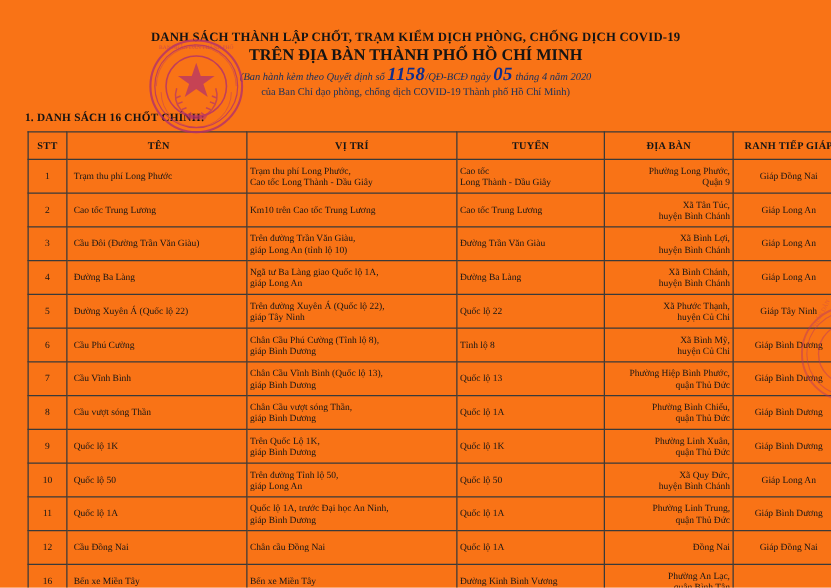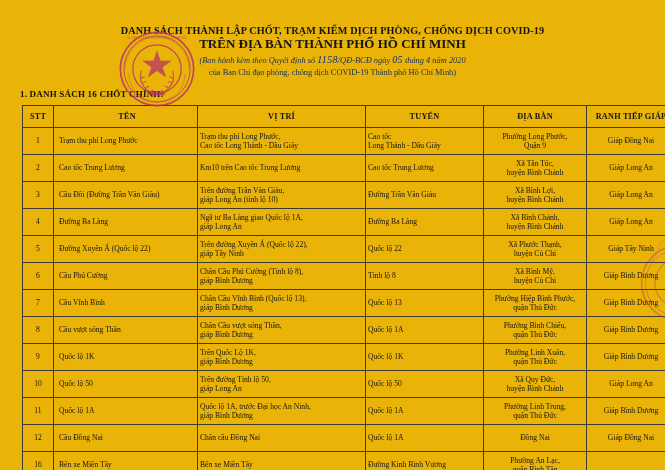--- a/index.html
+++ b/index.html
@@ -12,21 +12,21 @@
     background: #ffffff;
     font-family: "Liberation Serif", "DejaVu Serif", serif;
     color: #1a1a1a;
     overflow: hidden;
     position: relative;
   }
   .page {
     position: relative;
     width: 665px;
     height: 470px;
-    background: #eab308;
+    background: #f97316;
   }
 
   
   .header-block {
     padding-top: 24px;
     text-align: center;
     position: relative;
     z-index: 3;
   }
   .doc-title {
@@ -52,23 +52,23 @@
     margin: 3px 0 0 0;
   }
   .doc-subtitle-2 {
     font-size: 8.4px;
     color: #16305e;
     line-height: 12px;
     margin: 0;
   }
   .hw {
     color: #0f2e8c;
-    font-weight: normal;
+    font-weight: bold;
     font-style: italic;
-    font-size: 10px;
+    font-size: 15px;
     letter-spacing: 0.3px;
   }
 
   
   .seal {
     position: absolute;
     left: 118px;
     top: 30px;
     width: 78px;
     height: 78px;
@@ -127,21 +127,21 @@
     text-align: center;
     font-size: 8.2px;
     letter-spacing: 0.25px;
     height: 17px;
     padding: 2px 2px;
   }
   .c-stt  { width: 26px;  text-align: center; }
   .c-ten  { width: 136px; text-align: left; padding-left: 5px !important; }
   .c-vt   { width: 163px; text-align: left; }
   .c-tuy  { width: 113px; text-align: left; }
-  .c-db   { width: 98px;  text-align: center; }
+  .c-db   { width: 98px;  text-align: right; }
   .c-rtg  { width: 84px;  text-align: center; }
 
   table.reg tbody td { height: 24px; }
   .cell-line { display: block; }
   .empty-cell { }
 </style>
 </head>
 <body>
 
 <div class="page">

